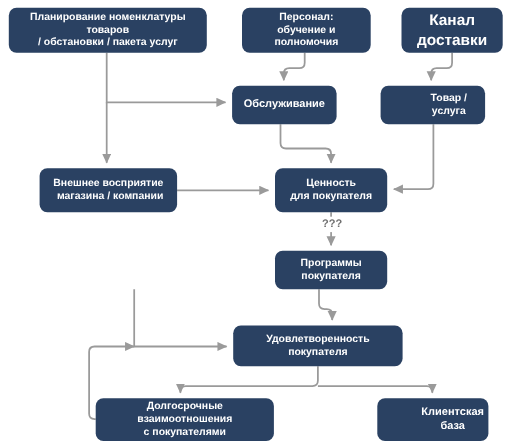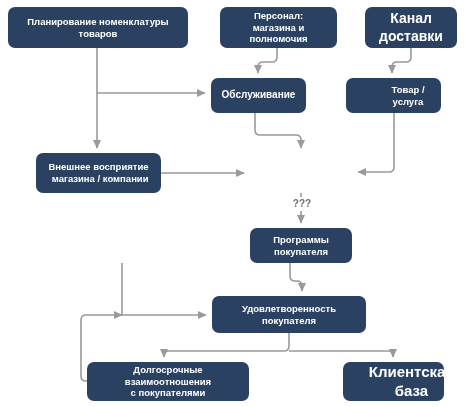--- a/index.html
+++ b/index.html
@@ -17,21 +17,21 @@
   .n-staff  {left:220px; top:7px;   width:117px; height:41px; font-size:9.5px;}
   .n-channel{left:365px; top:7px;   width:92px;  height:41px; font-size:14px;}
   .n-service{left:211px; top:78px;  width:95px;  height:35px; font-size:10px;}
   .n-goods  {left:346px; top:78px;  width:95px;  height:35px; font-size:9.5px;padding-left:33px;}
   .n-image  {left:36px;  top:153px; width:125px; height:40px; font-size:9.5px;text-align:right;}
   .n-value  {left:250px; top:153px; width:102px; height:40px; font-size:9.5px;}
   .n-loyal  {left:71px;  top:223px; width:101px; height:40px; font-size:9.5px;}
   .n-expect {left:250px; top:228px; width:102px; height:35px; font-size:9.5px;}
   .n-satis  {left:212px; top:296px; width:154px; height:37px; font-size:9.5px;}
   .n-longterm{left:87px; top:362px; width:162px; height:39px; font-size:9.5px;}
-  .n-base   {left:343px; top:362px; width:101px; height:39px; font-size:15px;padding-left:40px;}
+  .n-base   {left:343px; top:362px; width:101px; height:39px; font-size:10px;padding-left:40px;}
   .qmark{position:absolute;left:282px;top:197px;width:40px;height:14px;
          color:#6f6f6f;font-size:10px;font-weight:bold;text-align:center;
          background:#ffffff;line-height:14px;}
 </style>
 </head>
 <body>
 
 <div id="diagram">
 
   <svg id="wires" viewBox="0 0 474 407" width="474" height="407">
@@ -66,27 +66,28 @@
 
       <path d="M289,333 L289,346 Q289,351 284,351 L169,351 Q164,351 164,356 L164,357"></path>
 
       <path d="M289,351 L388,351 Q393,351 393,356 L393,357"></path>
     </g>
   </svg>
 
   <div class="node n-plan">
     <span>
       <span>Планирование номенклатуры товаров</span><br>
+      <span>/ обстановки / пакета услуг</span>
     </span>
   </div>
 
   <div class="node n-staff">
     <span>
       <span>Персонал:</span><br>
-      <span>магазина и полномочия</span>
+      <span>обучение и полномочия</span>
     </span>
   </div>
 
   <div class="node n-channel">
     <span>Канал доставки</span>
   </div>
 
   <div class="node n-service">
     <span>Обслуживание</span>
   </div>
@@ -95,20 +96,26 @@
     <span>Товар / услуга</span>
   </div>
 
   <div class="node n-image">
     <span>
       <span>Внешнее восприятие</span><br>
       <span>магазина / компании</span>
     </span>
   </div>
 
+  <div class="node n-value">
+    <span>
+      <span>Ценность</span><br>
+      <span>для покупателя</span>
+    </span>
+  </div>
 
 
   <div class="node n-expect">
     <span>
       <span>Программы</span><br>
       <span>покупателя</span>
     </span>
   </div>
 
   <div class="node n-longterm">

